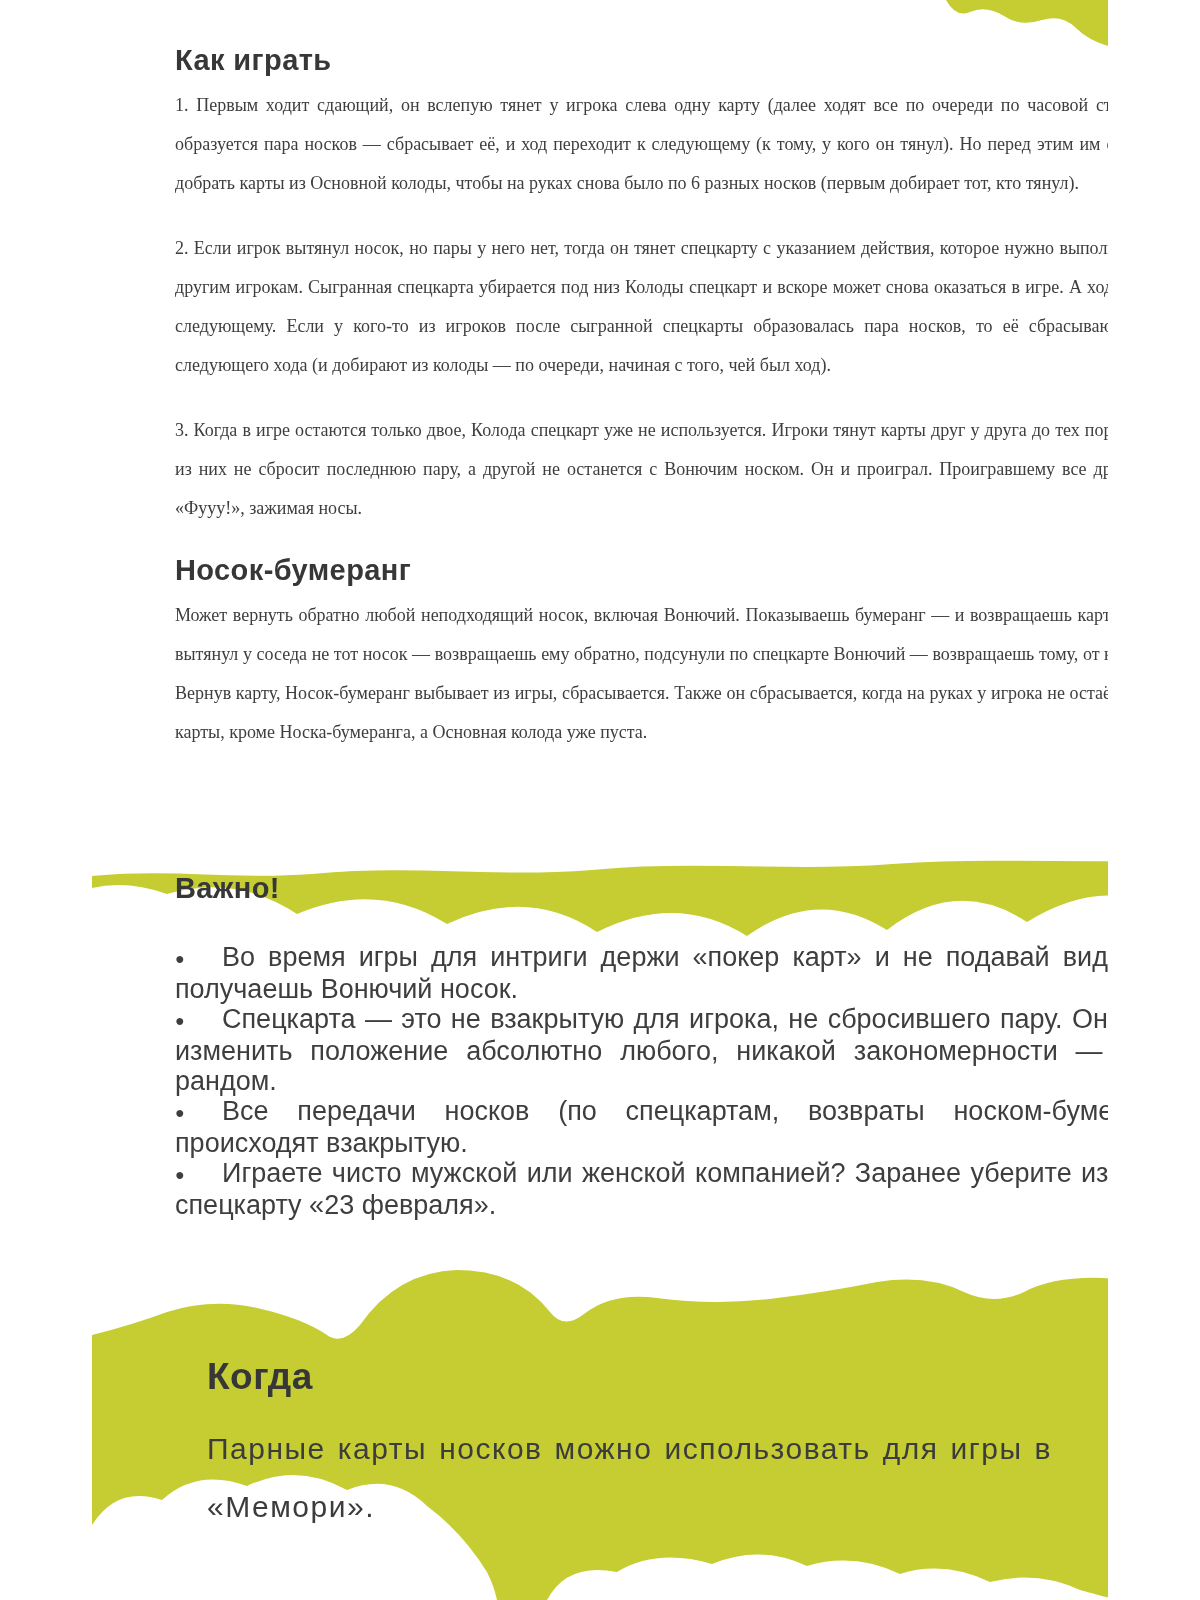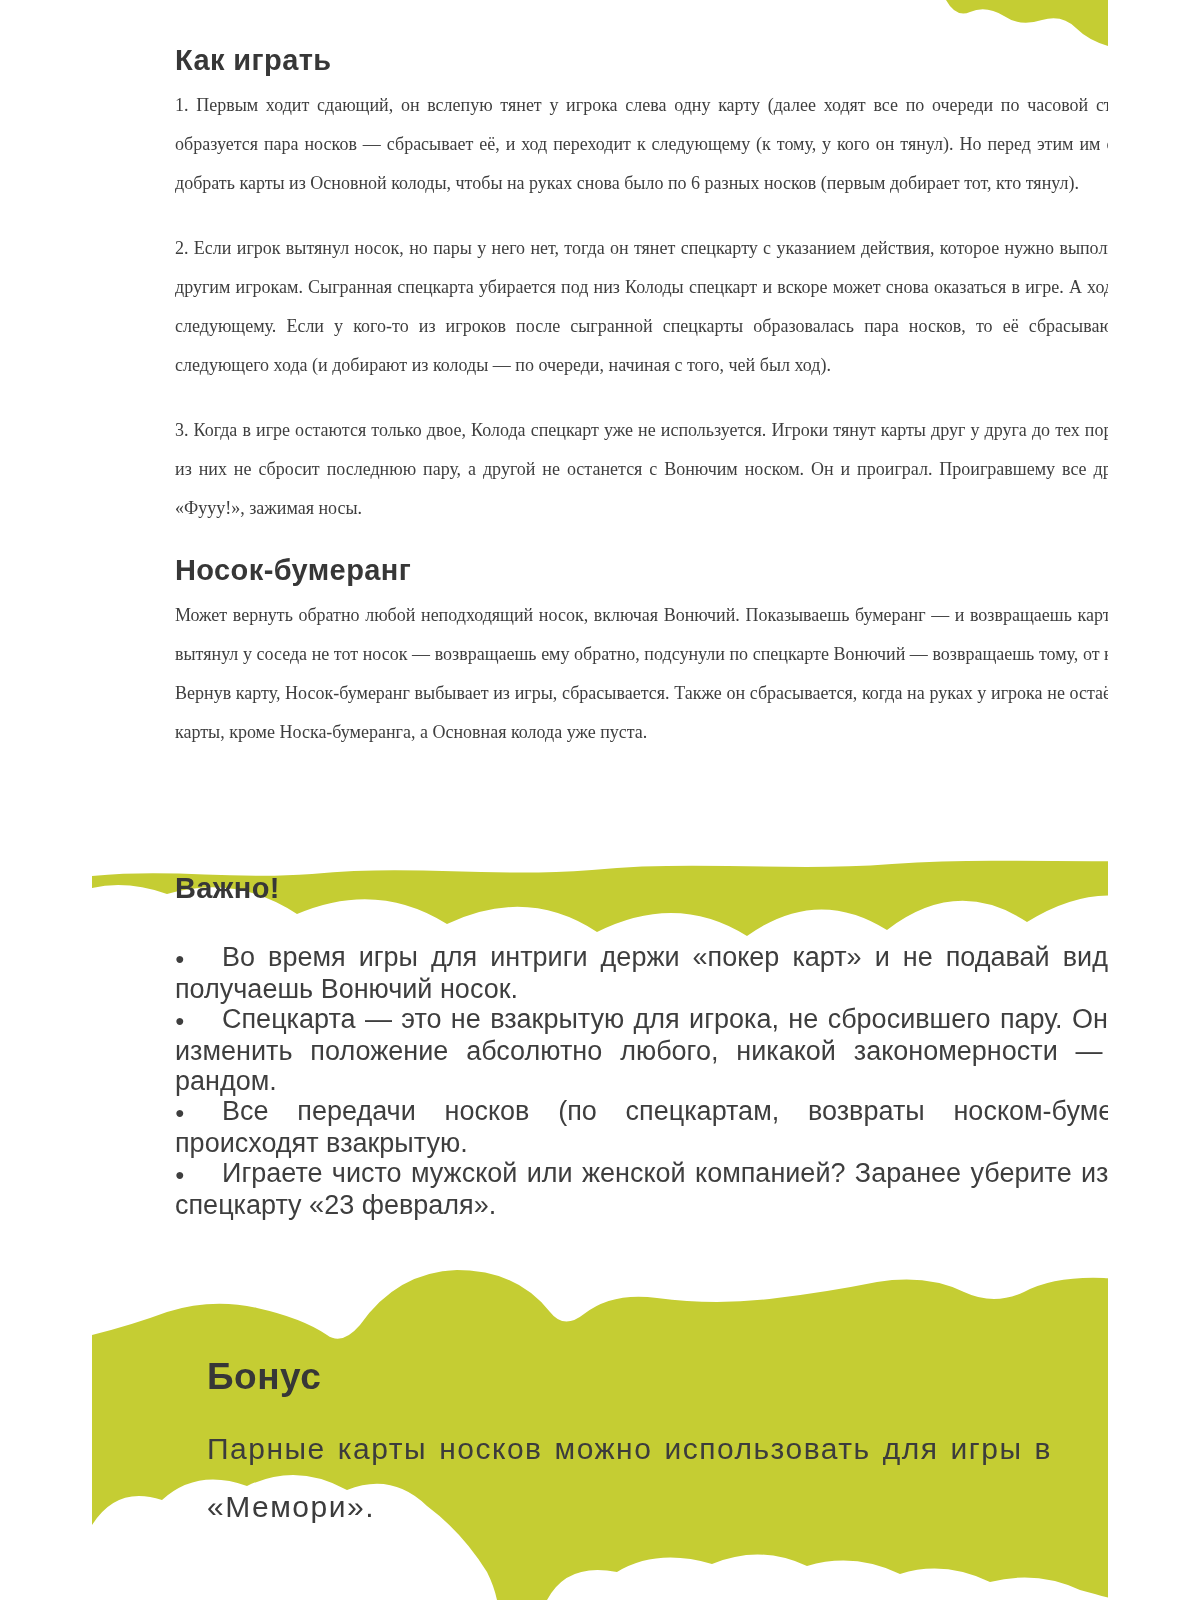--- a/index.html
+++ b/index.html
@@ -150,16 +150,16 @@
     <path class="fill-white" d="M 455,360
              Q 475,322 525,332
              Q 565,308 620,324
              Q 668,304 715,326
              Q 762,312 808,334
              Q 852,320 898,342
              Q 945,330 988,350
              Q 1010,356 1025,360 Z"></path>
   </svg>
 
-  <h2 class="abs bonus-title">Бонус</h2>
+  <h2 class="abs bonus-title">Когда</h2>
   <p class="abs bonus-body">Парные карты носков можно использовать для игры в «Мемори».</p>
 
 </div>
 
 </body></html>

